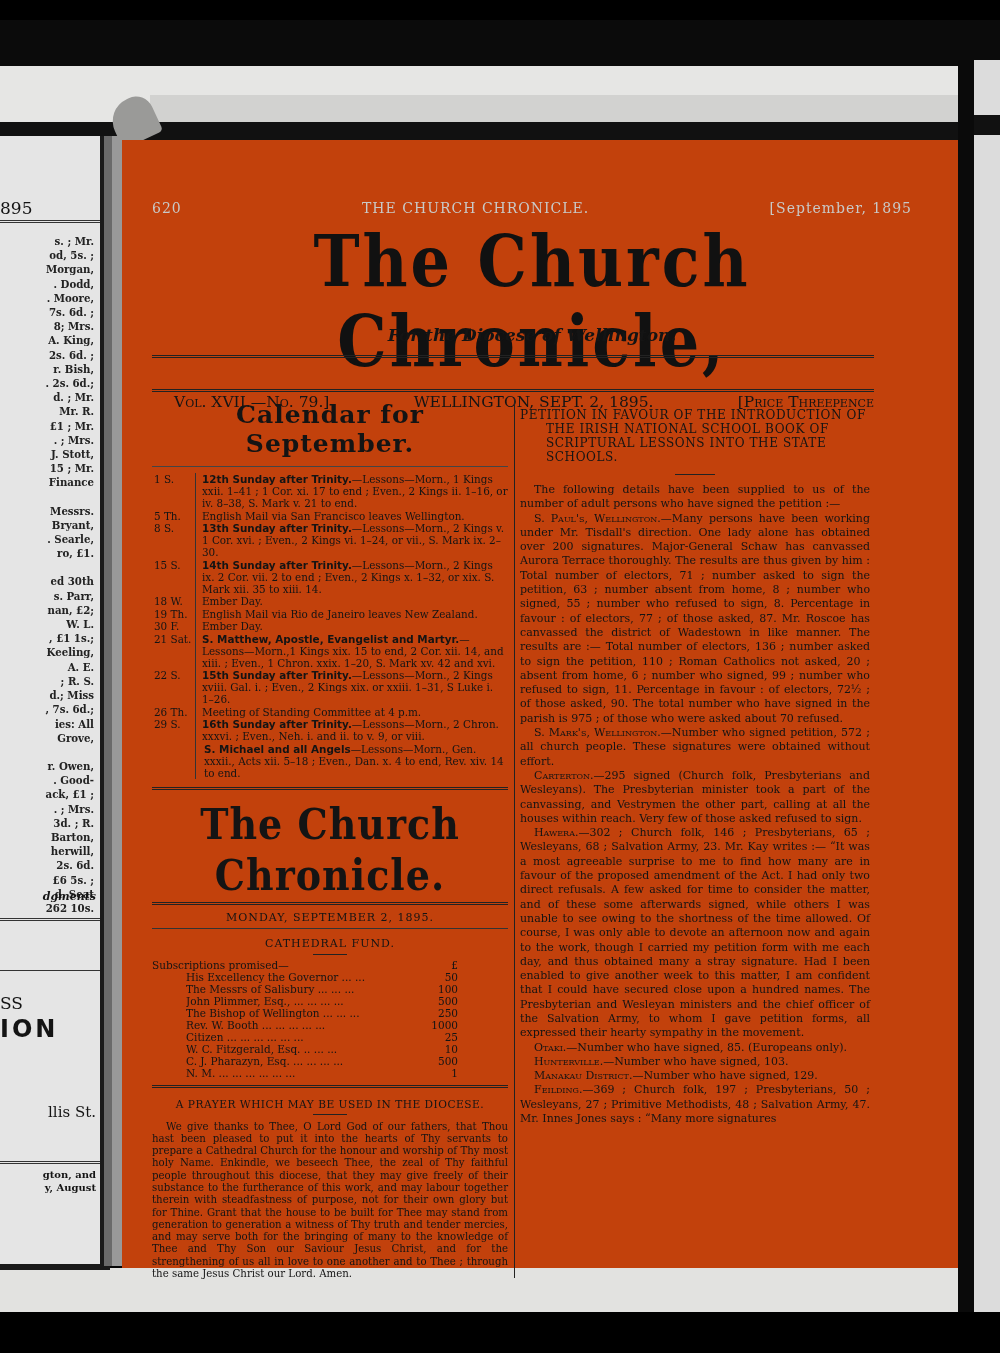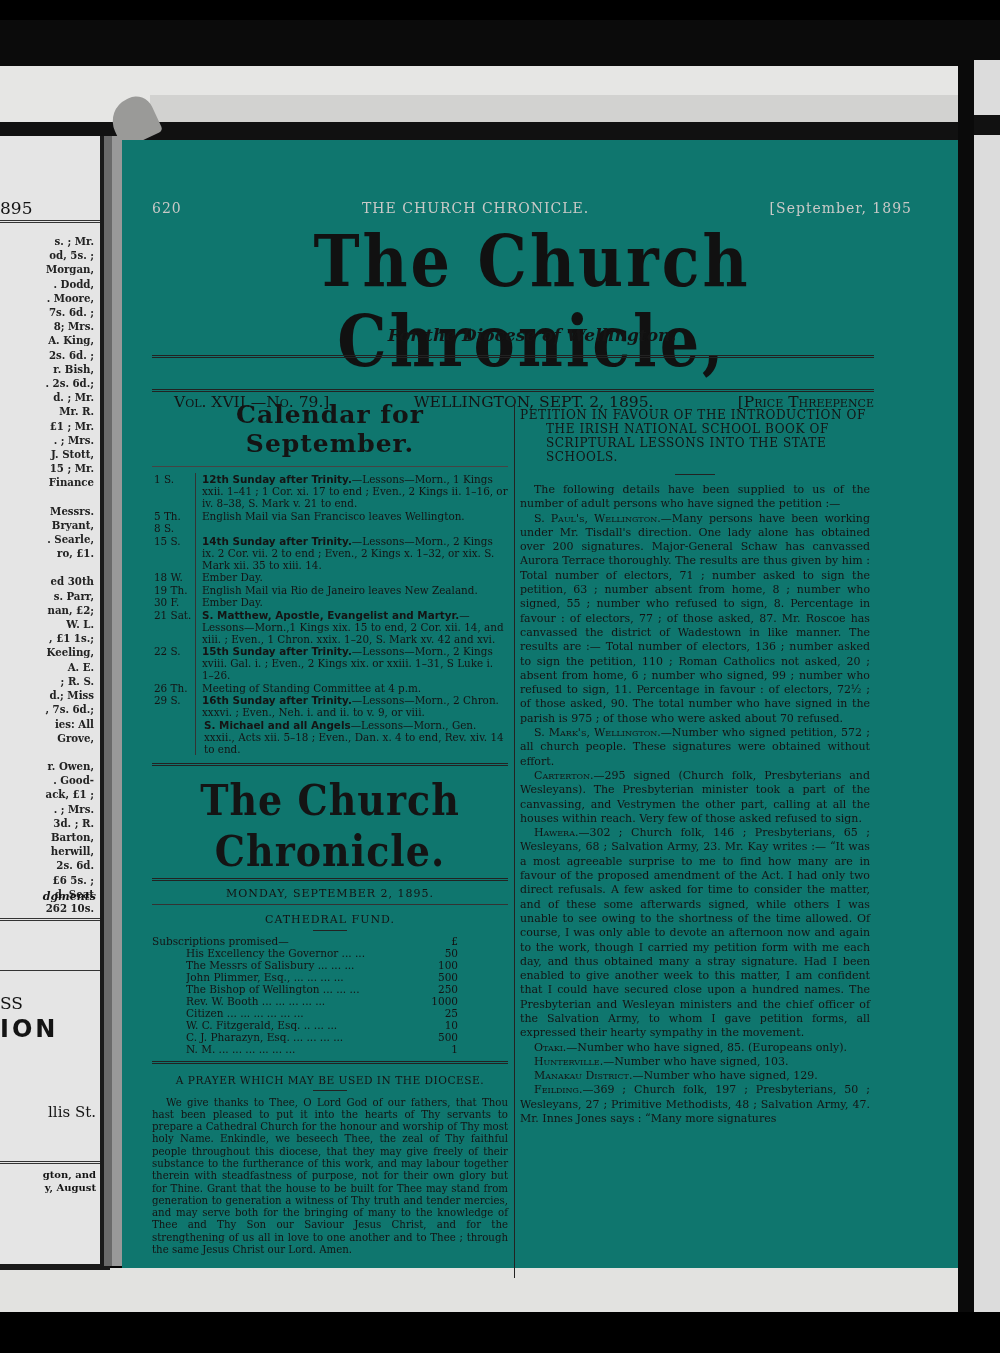--- a/index.html
+++ b/index.html
@@ -30,21 +30,21 @@
   .lp-rule { position:absolute; left:0; width:40px; border-top:3px double #333; }
   .lp-lines { position:absolute; right:6px; top:80px; width:100px; text-align:right; font-size:10.2px; line-height:14.2px; font-weight:bold; color:#222; }
   .lp-lines div { white-space:nowrap; }
   .lp-ack { position:absolute; right:4px; top:754px; font-size:11px; font-style:italic; font-weight:bold; }
   .lp-ss { position:absolute; left:0; top:835px; font-size:17px; }
   .lp-ion { position:absolute; left:0; top:870px; font-size:24px; font-weight:bold; letter-spacing:3px; font-family:"DejaVu Sans", sans-serif; }
   .lp-st { position:absolute; right:4px; top:928px; font-size:15px; }
   .lp-foot { position:absolute; right:4px; top:977px; font-size:10px; text-align:right; line-height:13px; font-weight:bold; }
 
   
-  .page { position:absolute; left:122px; top:140px; width:836px; height:1128px; background:#0f766e; }
+  .page { position:absolute; left:122px; top:140px; width:836px; height:1128px; background:#c2410c; }
   .ghost-header { position:absolute; left:30px; top:60px; width:760px; display:flex; justify-content:space-between; color:#c9c9c7; font-size:14px; letter-spacing:1px; }
   .masthead { position:absolute; left:50px; top:92px; width:720px; text-align:center;
     font-family:"DejaVu Serif", serif; font-weight:bold; font-size:62px; letter-spacing:3px; color:#111; line-height:70px; transform:scaleY(1.15); }
   .subtitle { position:absolute; left:50px; top:185px; width:720px; text-align:center; font-size:17px; font-weight:bold; font-style:italic; }
   .rule-dbl { position:absolute; border-top:3px double #222; }
   .rule { position:absolute; border-top:1px solid #333; }
   .infobar { position:absolute; left:52px; top:225px; width:700px; display:flex; justify-content:space-between; font-size:15.5px;margin-top:28px; }
   .infobar span.sc { font-variant:small-caps; }
 
   .col-left { position:absolute; left:30px; top:260px; width:356px; }
@@ -186,20 +186,21 @@
       <div class="cal-row">
         <div class="cal-day">1 S.</div>
         <div class="cal-text"><span class="feast">12th Sunday after Trinity.</span><span>—Lessons—Morn., 1 Kings xxii. 1–41 ; 1 Cor. xi. 17 to end ; Even., 2 Kings ii. 1–16, or iv. 8–38, S. Mark v. 21 to end.</span></div>
       </div>
       <div class="cal-row">
         <div class="cal-day">5 Th.</div>
         <div class="cal-text"><span class="feast"></span><span>English Mail via San Francisco leaves Wellington.</span></div>
       </div>
       <div class="cal-row">
         <div class="cal-day">8 S.</div>
+        <div class="cal-text"><span class="feast">13th Sunday after Trinity.</span><span>—Lessons—Morn., 2 Kings v. 1 Cor. xvi. ; Even., 2 Kings vi. 1–24, or vii., S. Mark ix. 2–30.</span></div>
       </div>
       <div class="cal-row">
         <div class="cal-day">15 S.</div>
         <div class="cal-text"><span class="feast">14th Sunday after Trinity.</span><span>—Lessons—Morn., 2 Kings ix. 2 Cor. vii. 2 to end ; Even., 2 Kings x. 1–32, or xix. S. Mark xii. 35 to xiii. 14.</span></div>
       </div>
       <div class="cal-row">
         <div class="cal-day">18 W.</div>
         <div class="cal-text"><span class="feast"></span><span>Ember Day.</span></div>
       </div>
       <div class="cal-row">

